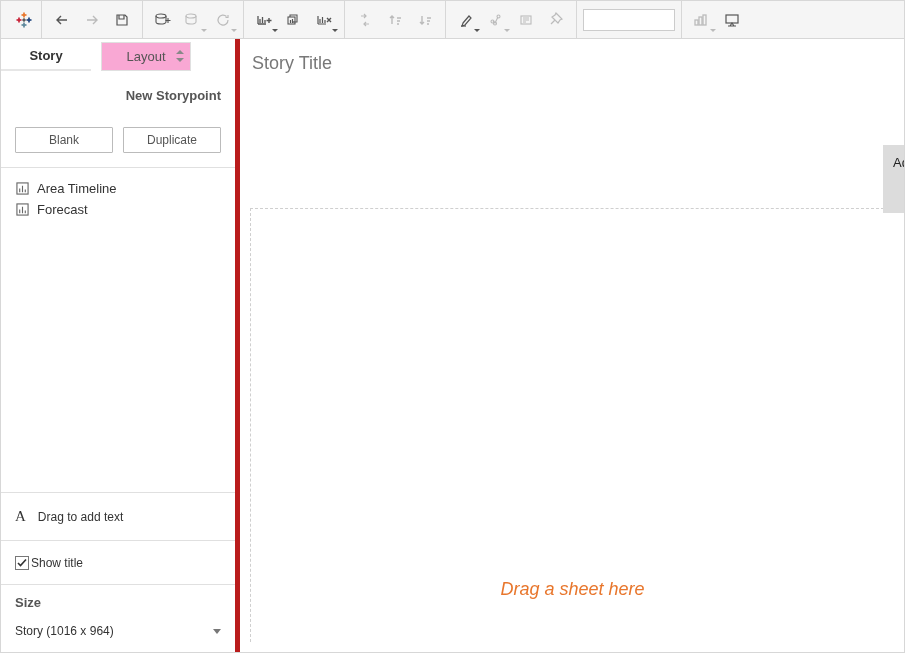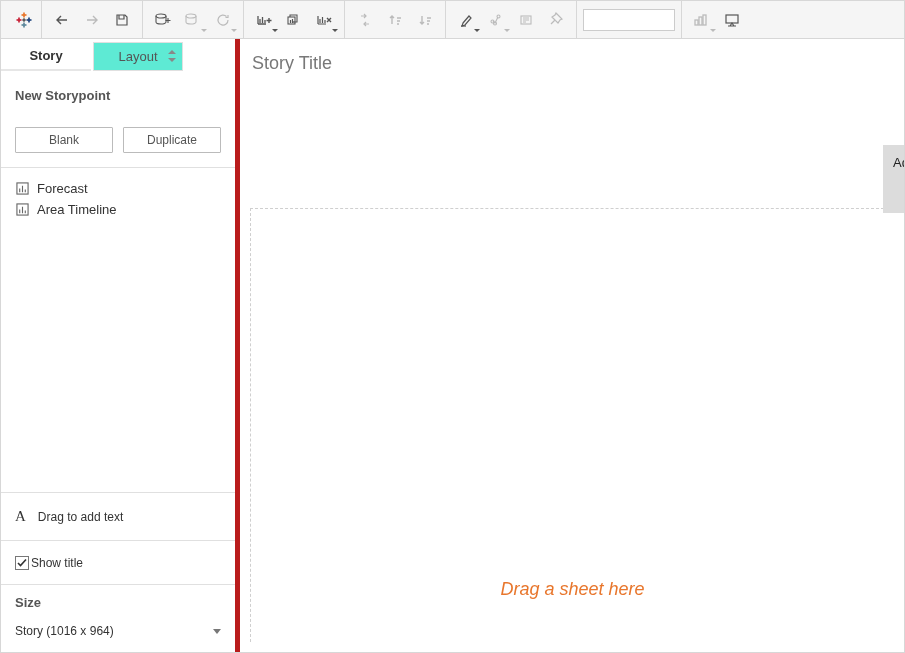--- a/index.html
+++ b/index.html
@@ -18,23 +18,23 @@
 .tb-search { width: 92px; height: 22px; border: 1px solid #ccc; background: #fff; font-size:12px; padding: 0 4px; }
 
 .logo { width: 22px; height: 22px; display:flex; align-items:center; justify-content:center; }
 
 
 .body { flex: 1; display: flex; min-height: 0; }
 .sidebar { width: 239px; border-right: 5px solid #b91c1c; display: flex; flex-direction: column; }
 .tabs { display: flex; align-items: center; height: 35px; }
 .tab { width: 90px; height: 29px; display: flex; align-items: center; justify-content: center; font-size: 13px; color: #555; cursor: pointer; }
 .tab.active { font-weight: bold; color: #333; border-bottom: 2px solid #e6e6e6; }
-.tab.layout { position: relative; border:1px solid #e0e0e0; background:#5eead4; margin-left:2px;}
+.tab.layout { position: relative; border:1px solid #e0e0e0; background:#f9a8d4; margin-left:10px;}
 .tab.layout .lr-arrows { position:absolute; right:6px; font-size:10px; color:#888; }
-.section-title { padding: 14px 14px 10px; font-size: 13px; font-weight: bold; color: #555; }
+.section-title { padding: 14px 14px 10px; font-size: 13px; font-weight: bold; color: #555; text-align: right; }
 .btn-row { display: flex; gap: 10px; padding: 14px 14px 14px; }
 .pill-btn { flex: 1; height: 26px; border: 1px solid #bbb; background: #fff; font-size: 12px; color: #555; cursor: pointer; border-radius: 1px; }
 .divider { height: 1px; background: #e0e0e0; }
 .sheets { padding: 10px 14px; flex: 1; overflow: auto; }
 .sheet-item { display: flex; align-items: center; gap: 8px; padding: 3px 0; cursor: grab; }
 .sheet-icon { width: 14px; height: 14px; color:#666; display:flex;align-items:center;justify-content:center;}
 .sheet-label { font-size: 13px; color: #333; }
 .drag-text-row { height: 48px; border-top: 1px solid #e0e0e0; display: flex; align-items: center; padding: 0 14px; gap: 12px; cursor: grab; }
 .drag-text-row .A { font-family: Georgia, 'Times New Roman', serif; font-size: 15px; }
 .show-title-row { height: 44px; border-top: 1px solid #e0e0e0; display: flex; align-items: center; padding: 0 14px; gap: 2px; }
@@ -226,30 +226,30 @@
       </div>
       <div class="divider"></div>
       <div class="sheets">
         <div class="sheet-item">
           <span class="sheet-icon">
             <svg width="13" height="13" viewBox="0 0 14 14" fill="none" stroke="currentColor" stroke-width="1.2">
                 <rect x="1" y="1" width="12" height="12"></rect>
                 <path d="M4 11V7M7 11V4M10 11V8"></path>
               </svg>
           </span>
-          <span class="sheet-label">Forecast</span>
+          <span class="sheet-label">Area Timeline</span>
         </div>
         <div class="sheet-item">
           <span class="sheet-icon">
             <svg width="13" height="13" viewBox="0 0 14 14" fill="none" stroke="currentColor" stroke-width="1.2">
                 <rect x="1" y="1" width="12" height="12"></rect>
                 <path d="M4 11V7M7 11V4M10 11V8"></path>
               </svg>
           </span>
-          <span class="sheet-label">Area Timeline</span>
+          <span class="sheet-label">Forecast</span>
         </div>
       </div>
       <div class="drag-text-row">
         <span class="A">A</span>
         <span>Drag to add text</span>
       </div>
       <div class="show-title-row">
         <div class="checkbox">
           <svg width="10" height="10" viewBox="0 0 10 10" fill="none" stroke="currentColor" stroke-width="1.6">
               <path d="M1 5l2.5 2.5L9 1.5"></path>

